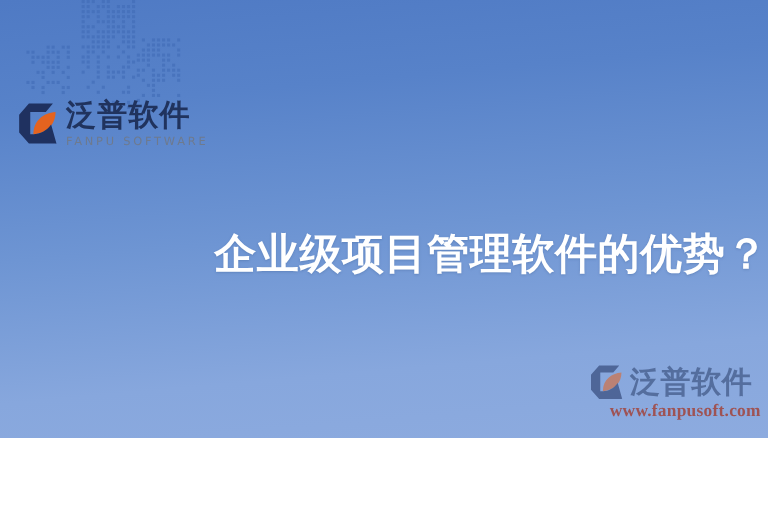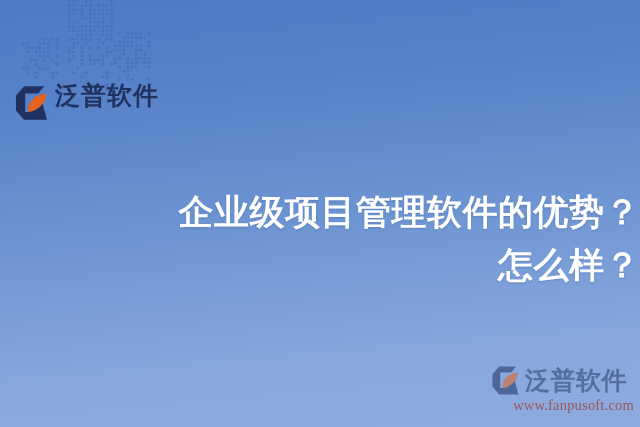--- a/index.html
+++ b/index.html
@@ -3,21 +3,21 @@
 <meta charset="utf-8">
 <style>
   html, body {
     margin: 0;
     padding: 0;
     background: #ffffff;
   }
   #banner {
     position: relative;
     width: 640px;
-    height: 427px;
+    height: 365px;
     overflow: hidden;
     font-family: "DejaVu Sans", "Liberation Sans", sans-serif;
     background: linear-gradient(175deg, #4f7ac4 0%, #5782c9 22%, #6e95d3 52%, #87a7dd 80%, #8dabdf 100%);
   }
 
   
   #skyline {
     position: absolute;
     left: 16px;
     top: 0px;
@@ -109,21 +109,21 @@
     color: #2a3f6b;
     line-height: 28px;
     letter-spacing: 0.5px;
     white-space: nowrap;
   }
   #wm-url {
     margin-top: 1px;
     text-align: right;
     font-family: "Liberation Serif", "DejaVu Serif", serif;
     font-size: 14.5px;
-    font-weight: 400;
+    font-weight: 700;
     color: #a43b2e;
     opacity: 0.78;
     letter-spacing: 0.2px;
     white-space: nowrap;
   }
 </style>
 </head>
 <body>
 
 <div id="banner">
@@ -359,26 +359,26 @@
     </svg>
 
   <div id="brand-logo">
     <svg id="brand-mark" viewBox="0 0 100 100" xmlns="http://www.w3.org/2000/svg">
       <path d="M8 30 L30 5 L84 5 L68 24 L33 24 L33 74 L72 74 L92 95 L30 95 L8 70 Z" fill="#1f3160"></path>
       <path d="M40 74 C40 44 62 26 90 24 C90 52 70 72 40 74 Z" fill="#e4631f"></path>
       <path d="M40 74 C55 74 70 66 80 52 L92 95 Z" fill="#1f3160"></path>
     </svg>
     <div id="brand-text-wrap">
       <div id="brand-cn">泛普软件</div>
+      <div id="brand-en">FANPU SOFTWARE</div>
     </div>
   </div>
 
   <div id="headline">
     <span class="hl-line">企业级项目管理软件的优势？</span>
-    <span class="hl-line">怎么样？</span>
   </div>
 
   <div id="watermark">
     <div id="wm-row">
       <svg id="wm-mark" viewBox="0 0 100 100" xmlns="http://www.w3.org/2000/svg">
         <path d="M8 30 L30 5 L84 5 L68 24 L33 24 L33 74 L72 74 L92 95 L30 95 L8 70 Z" fill="#1f3160"></path>
         <path d="M40 74 C40 44 62 26 90 24 C90 52 70 72 40 74 Z" fill="#e4631f"></path>
         <path d="M40 74 C55 74 70 66 80 52 L92 95 Z" fill="#1f3160"></path>
       </svg>
       <div id="wm-cn">泛普软件</div>

